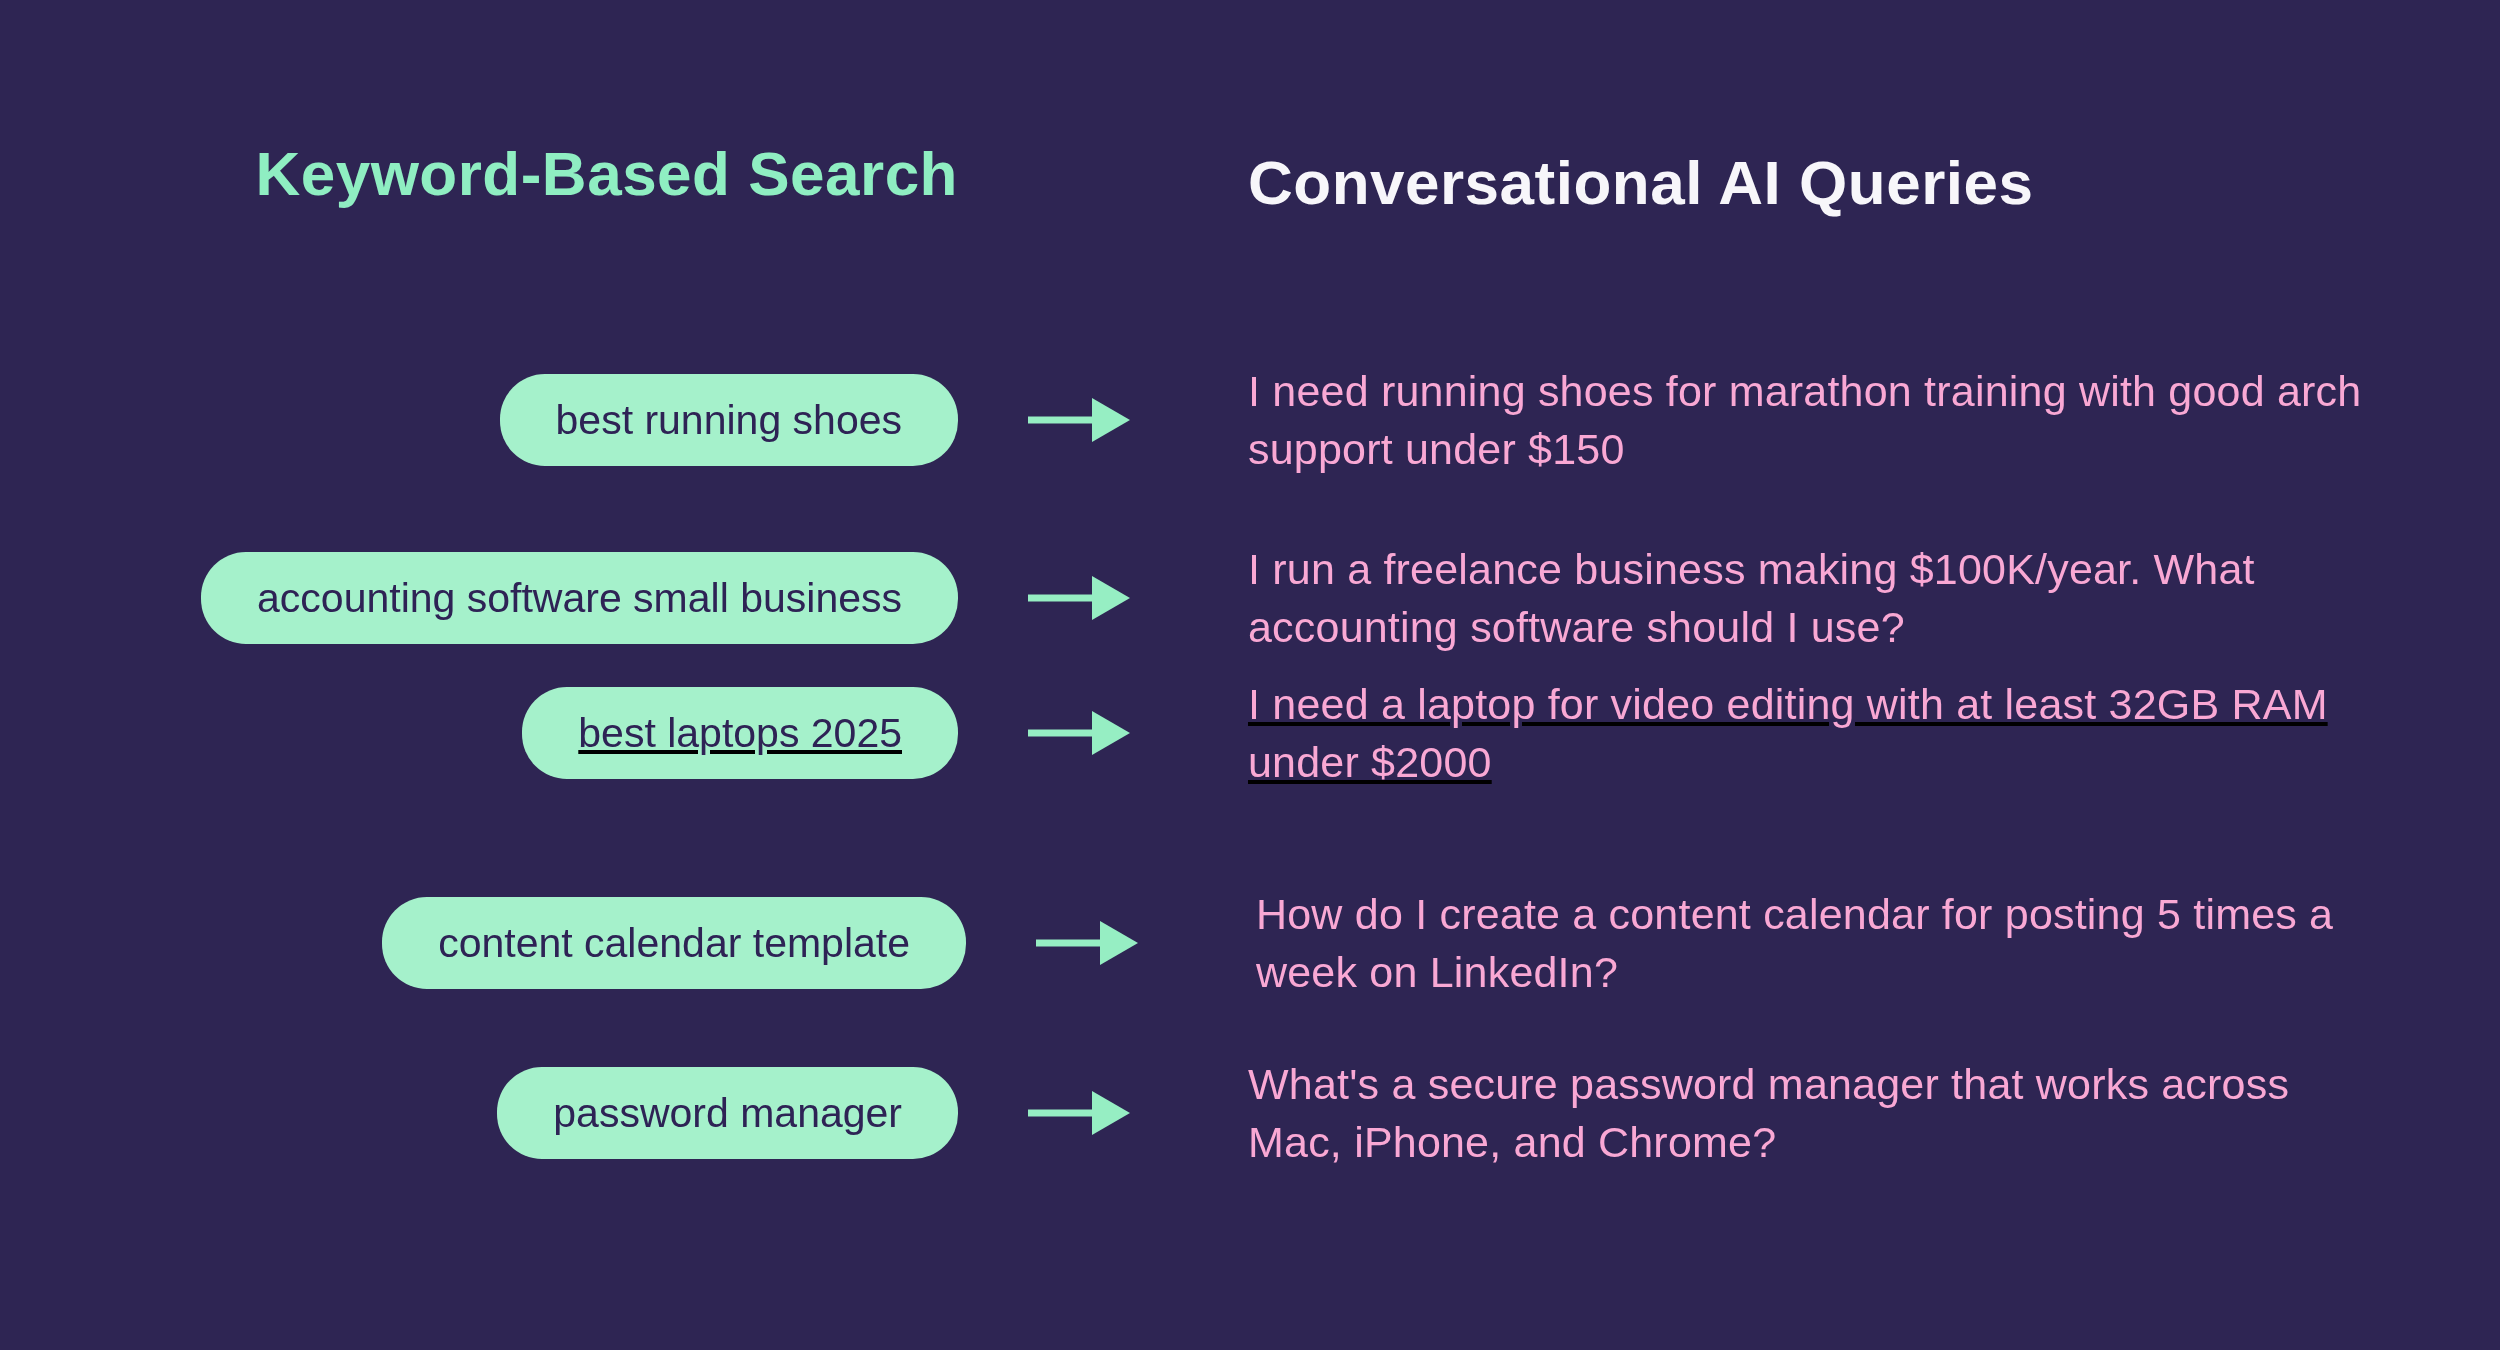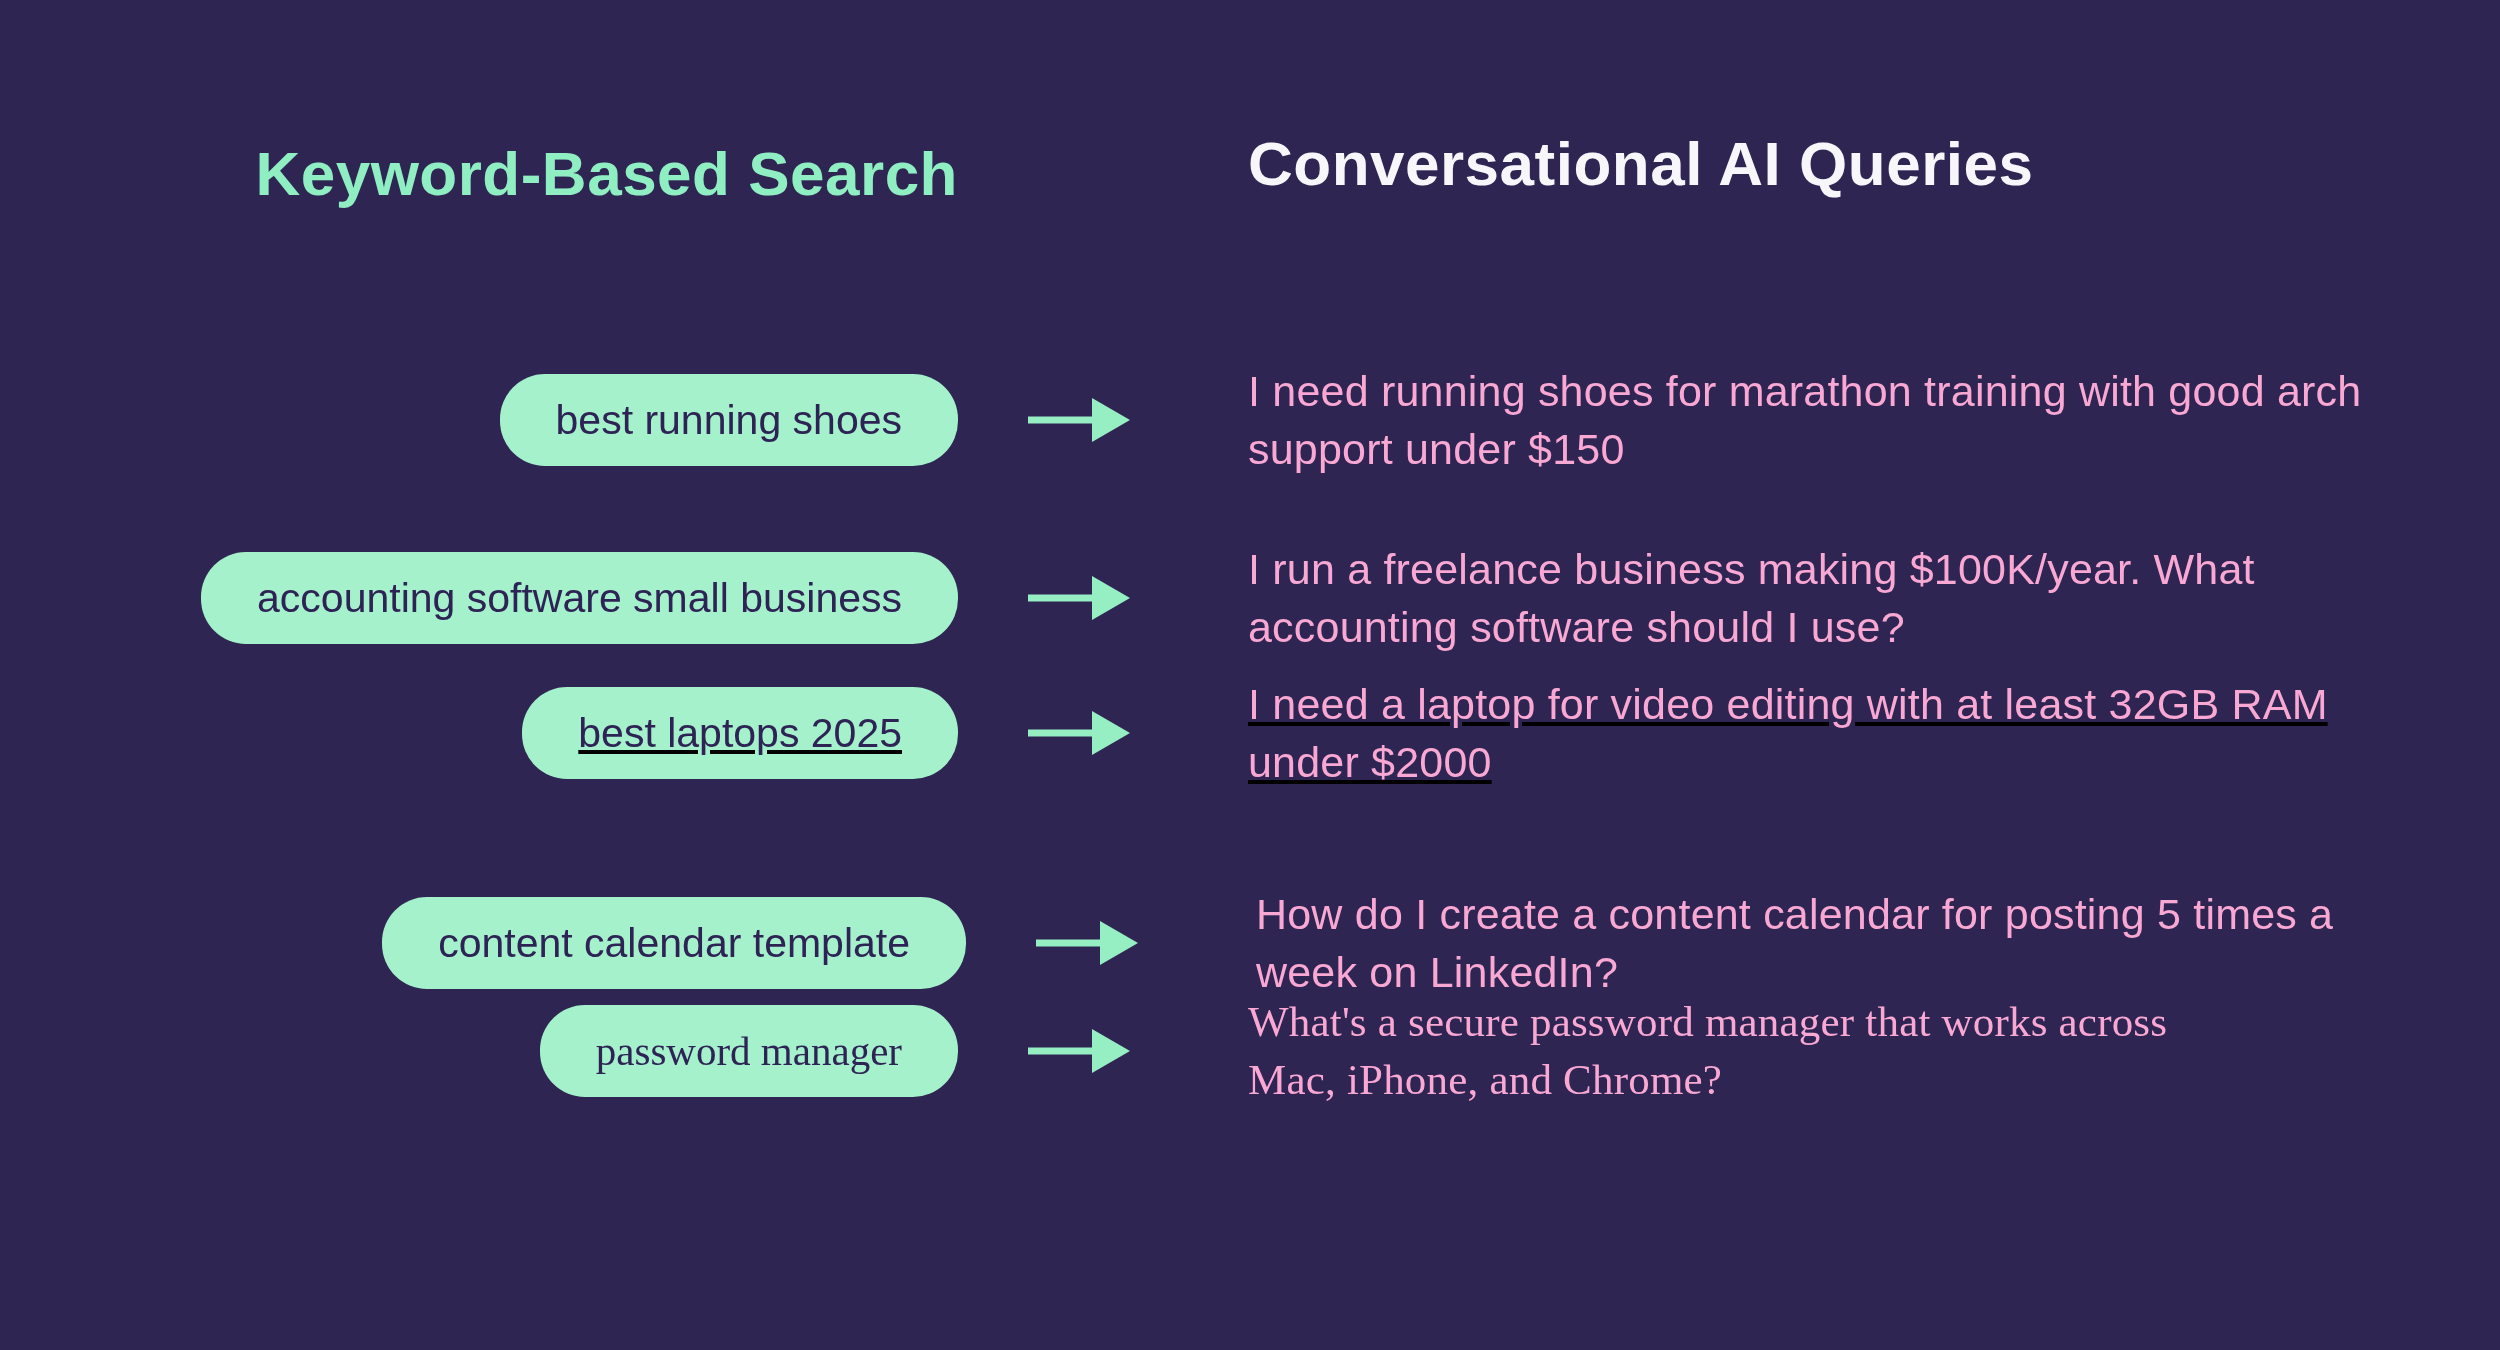--- a/index.html
+++ b/index.html
@@ -16,41 +16,41 @@
     position: absolute;
     left: 0;
     width: 2500px;
     display: grid;
     grid-template-columns: 958px 290px 1160px;
     align-items: center;
   }
   .header-row { top: 128px; height: 90px; }
   .cell-left  { display: flex; justify-content: flex-end; align-items: center; height: 100%; }
   .cell-mid   { display: flex; justify-content: flex-start; align-items: center; height: 100%; }
-  .cell-right { display: flex; justify-content: flex-start; align-items: flex-start; height: 100%; }
+  .cell-right { display: flex; justify-content: flex-start; align-items: flex-end; height: 100%; }
   .title-left {
     font-size: 62px;
     font-weight: bold;
     color: #8FEEC2;
     letter-spacing: 0.5px;
     white-space: nowrap;
     margin-left: 9px;
   }
   .title-right {
     font-size: 62px;
     font-weight: bold;
     color: #F7F6FA;
     letter-spacing: 0.5px;
     white-space: nowrap;
   }
   .row-1 { top: 362px; height: 90px; }
   .row-2 { top: 540px; height: 90px; }
   .row-3 { top: 675px; height: 90px; text-decoration: underline; }
   .row-4 { top: 885px; height: 90px; padding-left: 8px; }
-  .row-5 { top: 993px; height: 90px; font-family: Liberation Serif, serif; }
+  .row-5 { top: 1055px; height: 90px; }
   .pill {
     height: 92px;
     border-radius: 45px;
     background: #A5F1CB;
     color: #2E2355;
     font-size: 41px;
     font-weight: 500;
     display: flex;
     align-items: center;
     justify-content: center;

